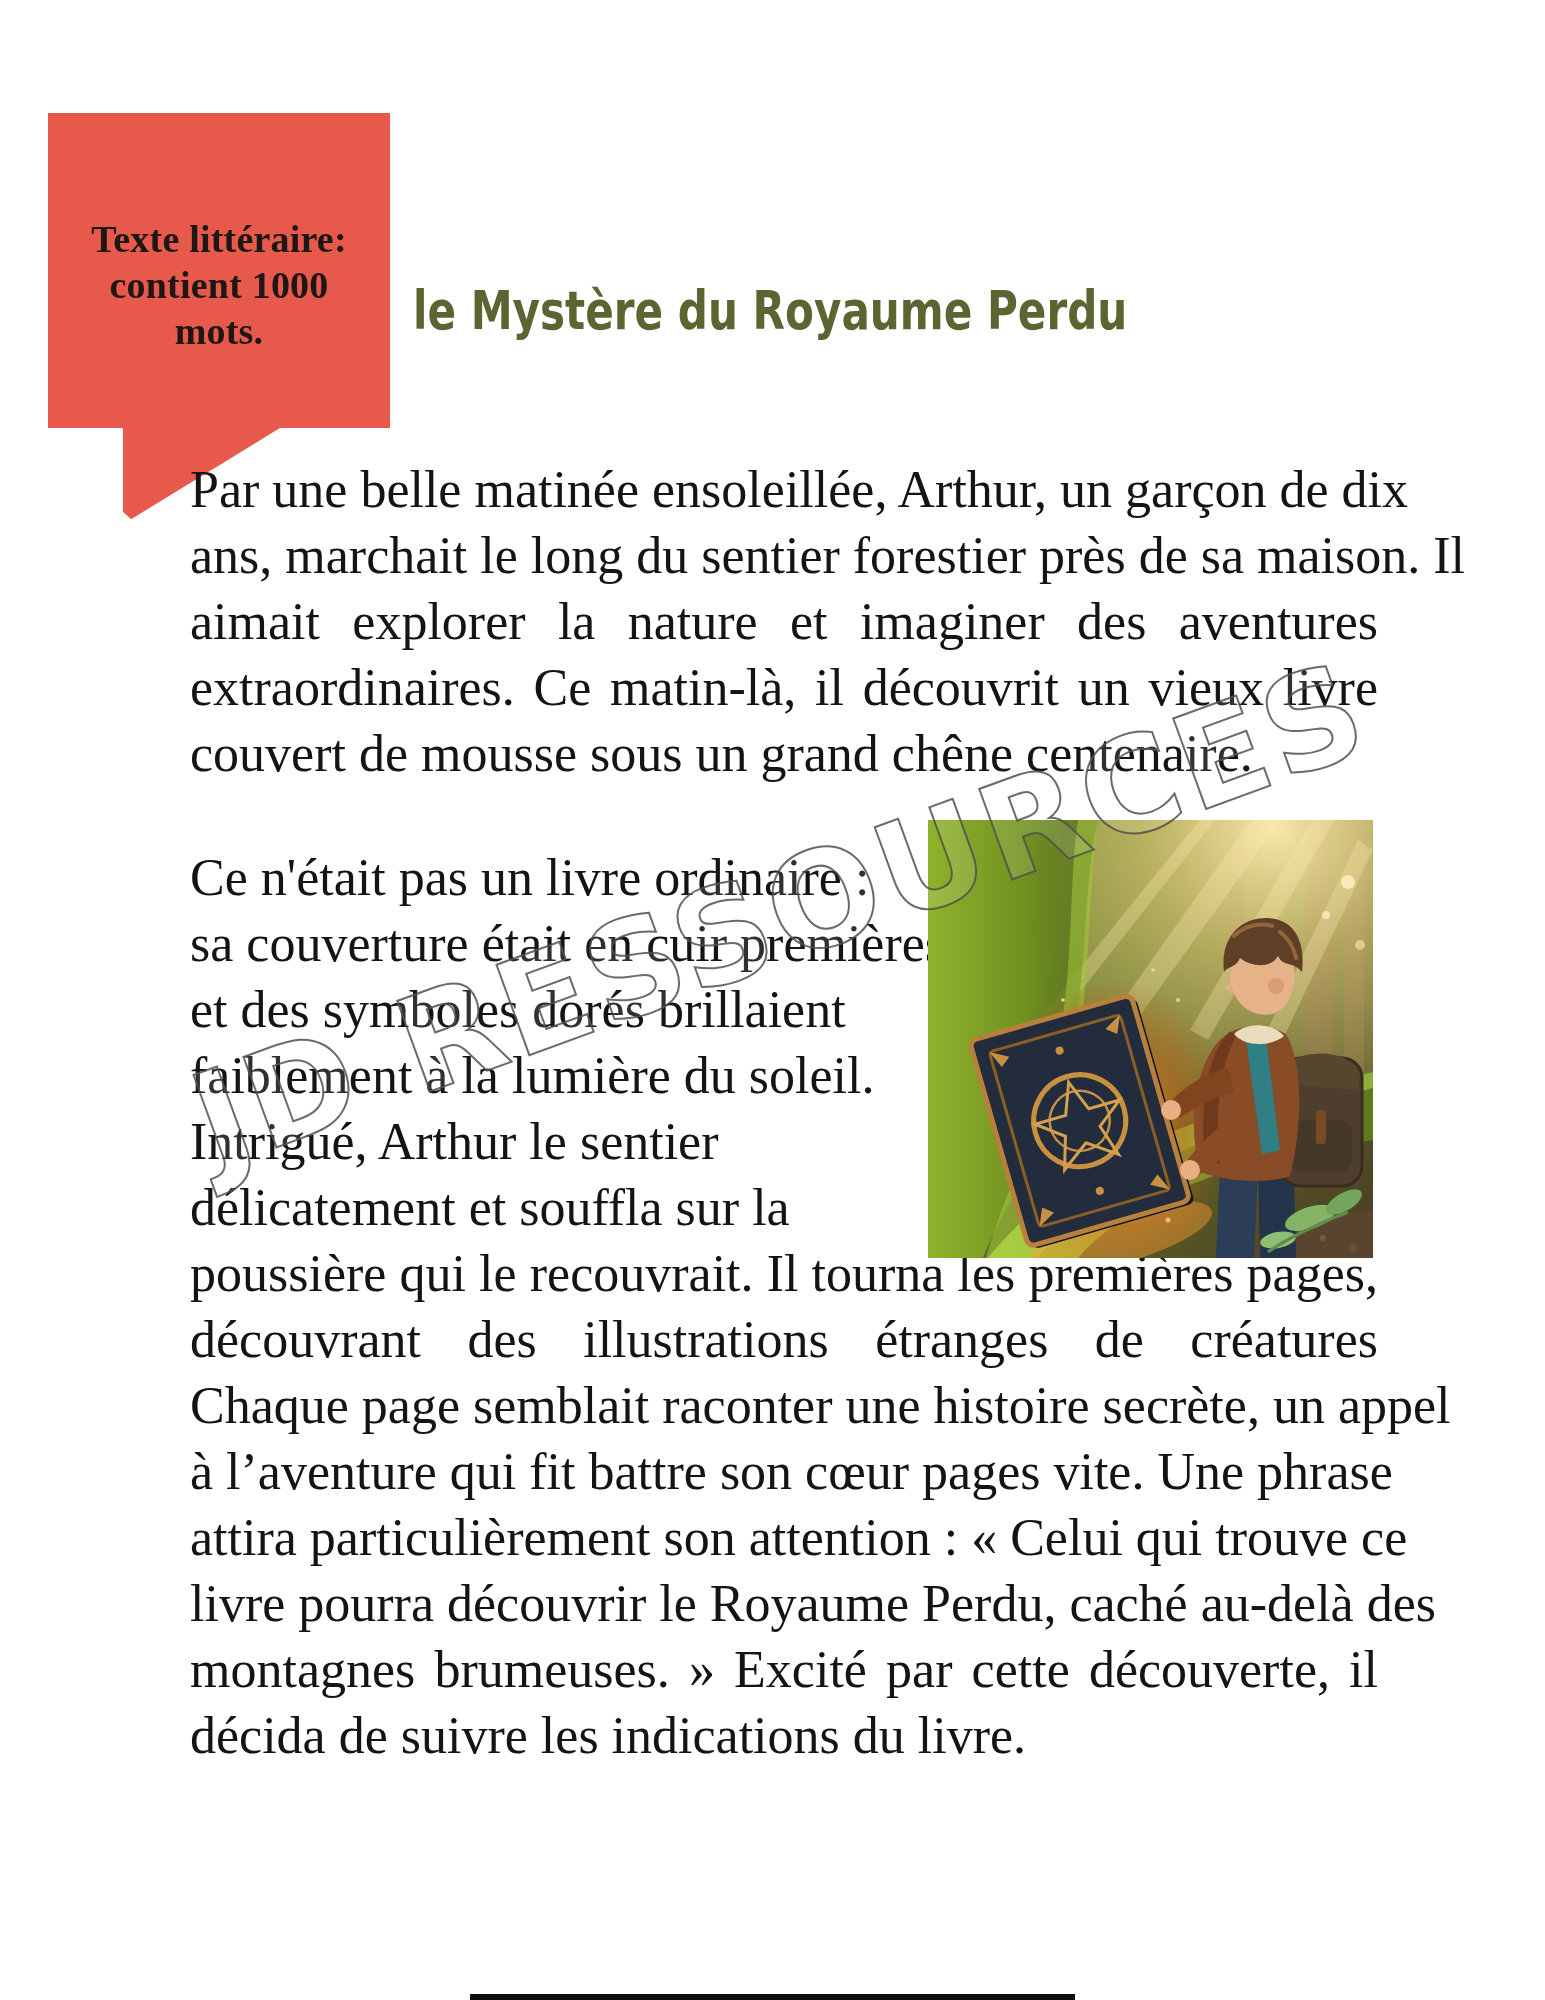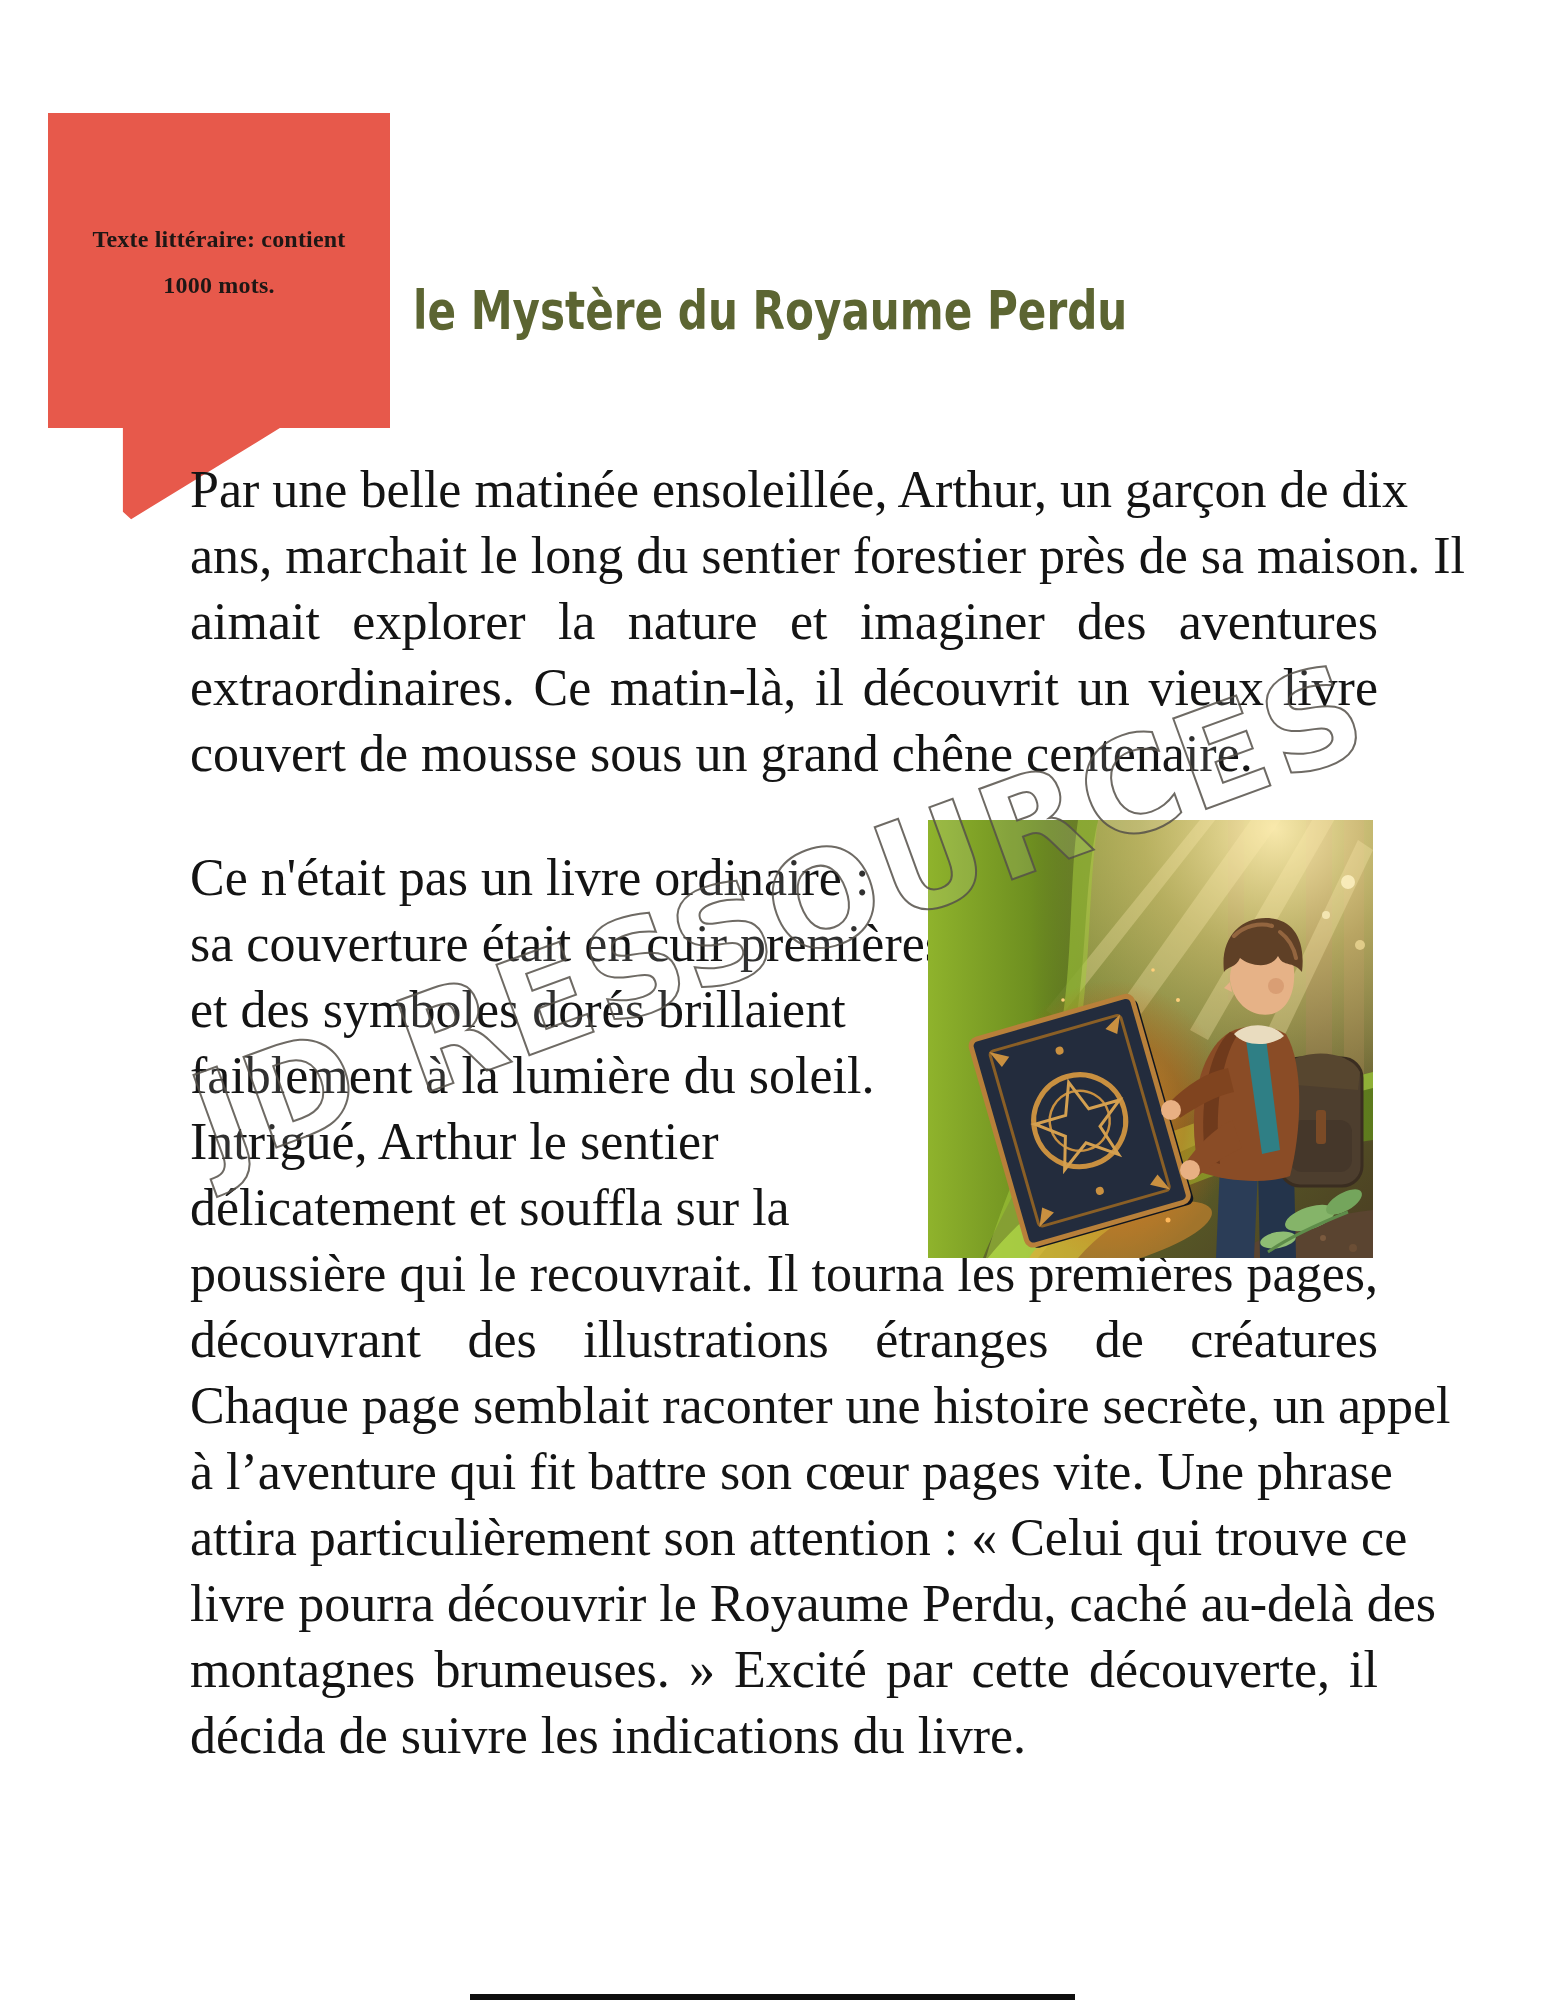--- a/index.html
+++ b/index.html
@@ -9,21 +9,21 @@
     margin:0 auto;
   }
   
   .bubble{
     position:absolute; left:48px; top:113px; width:342px; height:407px;
     background:#E7594B;
     clip-path:polygon(0 0,100% 0,100% 77.4%,67.8% 77.4%,24.3% 99.8%,21.9% 98%,21.9% 77.4%,0 77.4%);
     box-sizing:border-box; padding:103px 36px 0 36px;
   }
   .bubble-text{
-    font-weight:bold; font-size:24px; line-height:46px; text-align:center;
+    font-weight:bold; font-size:38px; line-height:46px; text-align:center;
     color:#1e1715; letter-spacing:0.2px;
   }
   
   .title{
     position:absolute; left:413px; top:279px; margin:0;
     font-family:"DejaVu Sans", sans-serif; font-weight:bold; font-size:54px;
     color:#5C6532; white-space:nowrap; letter-spacing:0px;
     transform:scaleX(0.78); transform-origin:left top;
   }
   

